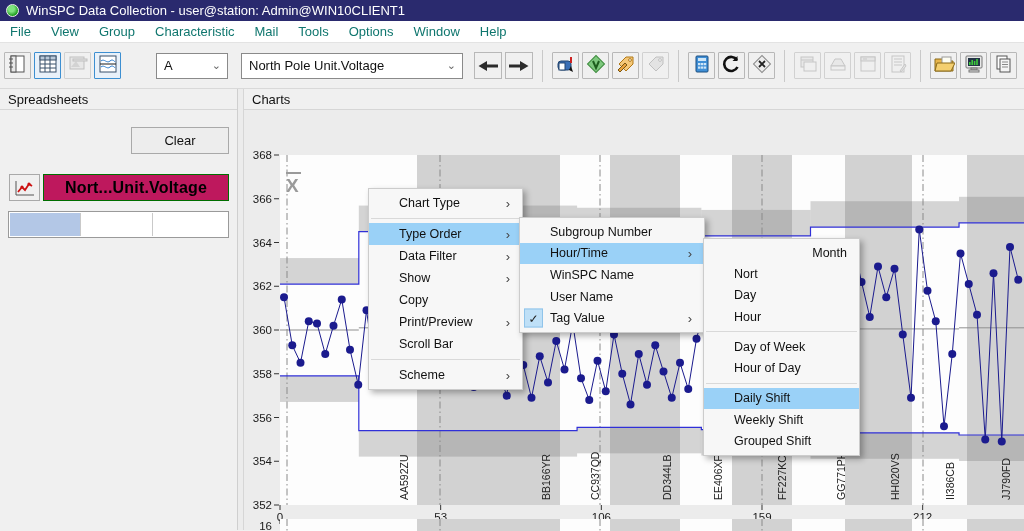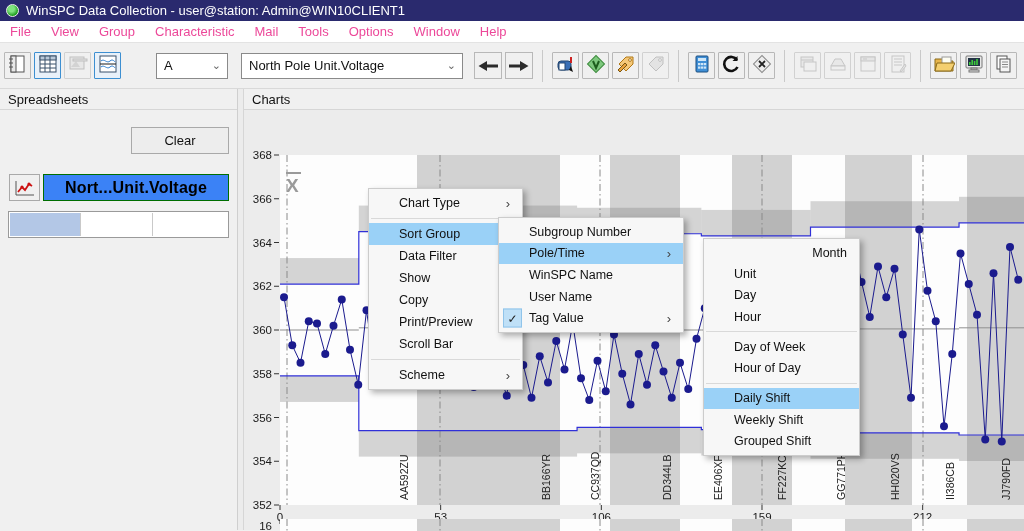--- a/index.html
+++ b/index.html
@@ -9,21 +9,21 @@
 
   
   .titlebar { height:21px; background:#2a2a6e; display:flex; align-items:center;
     color:#fff; font-size:13px; padding-left:6px; gap:7px; }
   .appicon { width:13px; height:13px; border-radius:50%;
     background:radial-gradient(circle at 40% 35%, #7fe37f 0 30%, #1f9e1f 70%);
     border:1px solid #eee; }
 
   
   .menubar { height:22px; background:#fff; display:flex; align-items:center;
-    font-size:13px; color:#ec4899; border-bottom:1px solid #e3e3e3; }
+    font-size:13px; color:#0f766e; border-bottom:1px solid #e3e3e3; }
   .menubar .mitem { padding:2px 10px; cursor:default; }
 
   
   .toolbar { height:46px; background:#f0f0f0; display:flex; align-items:center;
     padding:0 4px; border-bottom:1px solid #d9d9d9; gap:3px; }
   .tbtn { width:27px; height:27px; background:#f0f0f0; border:1px solid #b8b8b8;
     border-radius:1px; display:flex; align-items:center; justify-content:center; }
   .tbtn.sel { border:1px solid #3d8fd1; background:#e8f1fa; }
   .tbtn.dis  { opacity:.55; }
   .tsep { width:1px; height:32px; background:#c9c9c9; margin:0 6px; }
@@ -44,21 +44,21 @@
     font-size:13px; color:#111; display:flex; align-items:center; padding-left:8px; }
   .pbody { flex:1; position:relative; background:#f0f0f0; }
   .pbody.charts { background:#ececec; }
 
   .clearbtn { position:absolute; top:17px; right:8px; width:98px; height:27px;
     background:#ededed; border:1px solid #a9a9a9; font-size:13px; color:#111;
     font-family:"Liberation Sans",sans-serif; }
   .sheetrow { position:absolute; top:64px; left:9px; right:8px; height:27px; display:flex; gap:3px; }
   .charticonbtn { width:31px; height:27px; background:#f0f0f0; border:1px solid #a9a9a9;
     display:flex; align-items:center; justify-content:center; }
-  .greenlabel { flex:1; background:#3b82f6; border:1px solid #006e00; color:#000;
+  .greenlabel { flex:1; background:#be185d; border:1px solid #006e00; color:#000;
     font-weight:bold; font-size:16px; display:flex; align-items:center; justify-content:center;
     letter-spacing:.2px; }
   .cellsrow { position:absolute; top:101px; left:8px; right:8px; height:27px;
     border:1px solid #9a9a9a; background:#fff; padding:1px; display:flex; }
   .cell { height:100%; border-right:1px solid #c9c9c9; }
   .cell.c1 { width:71px; background:#b3c7e6; }
   .cell.c2 { width:72px; background:#fff; }
   .cell.c3 { flex:1; background:#fff; border-right:none; }
 
   
@@ -490,21 +490,21 @@
     </svg>
 
   <div id="menus">
       <div class="ctxmenu" style="left: 368px; top: 188px; width: 155px;">
         <div class="item" style="height: 22px;">
           <span class="lbl">Chart Type</span>
           <span class="arr">›</span>
         </div>
         <div class="sep"></div>
         <div class="item hl" style="height: 22px;">
-          <span class="lbl">Sort Group</span>
+          <span class="lbl">Type Order</span>
           <span class="arr">›</span>
         </div>
         <div class="item" style="height: 22px;">
           <span class="lbl">Data Filter</span>
           <span class="arr">›</span>
         </div>
         <div class="item" style="height: 22px;">
           <span class="lbl">Show</span>
           <span class="arr">›</span>
         </div>
@@ -517,46 +517,46 @@
         </div>
         <div class="item" style="height: 22px;">
           <span class="lbl">Scroll Bar</span>
         </div>
         <div class="sep"></div>
         <div class="item" style="height: 22px; gap: 20px;">
           <span class="lbl">Scheme</span>
           <span class="arr">›</span>
         </div>
       </div>
-      <div class="ctxmenu" style="left: 498px; top: 217px; width: 186px;">
+      <div class="ctxmenu" style="left: 519px; top: 217px; width: 186px;">
         <div class="item" style="height: 21.6px;">
           <span class="lbl">Subgroup Number</span>
         </div>
         <div class="item hl" style="height: 21.6px;">
-          <span class="lbl">Pole/Time</span>
+          <span class="lbl">Hour/Time</span>
           <span class="arr">›</span>
         </div>
         <div class="item" style="height: 21.6px;">
           <span class="lbl">WinSPC Name</span>
         </div>
         <div class="item" style="height: 21.6px;">
           <span class="lbl">User Name</span>
         </div>
         <div class="item" style="height: 21.6px;">
           <span class="chk">✓</span>
           <span class="lbl">Tag Value</span>
           <span class="arr">›</span>
         </div>
       </div>
       <div class="ctxmenu" style="left: 703px; top: 238px; width: 157px;">
         <div class="item" style="height: 21.3px; text-align: right;">
           <span class="lbl">Month</span>
         </div>
         <div class="item" style="height: 21.3px;">
-          <span class="lbl">Unit</span>
+          <span class="lbl">Nort</span>
         </div>
         <div class="item" style="height: 21.3px;">
           <span class="lbl">Day</span>
         </div>
         <div class="item" style="height: 21.3px;">
           <span class="lbl">Hour</span>
         </div>
         <div class="sep"></div>
         <div class="item" style="height: 21.3px;">
           <span class="lbl">Day of Week</span>

